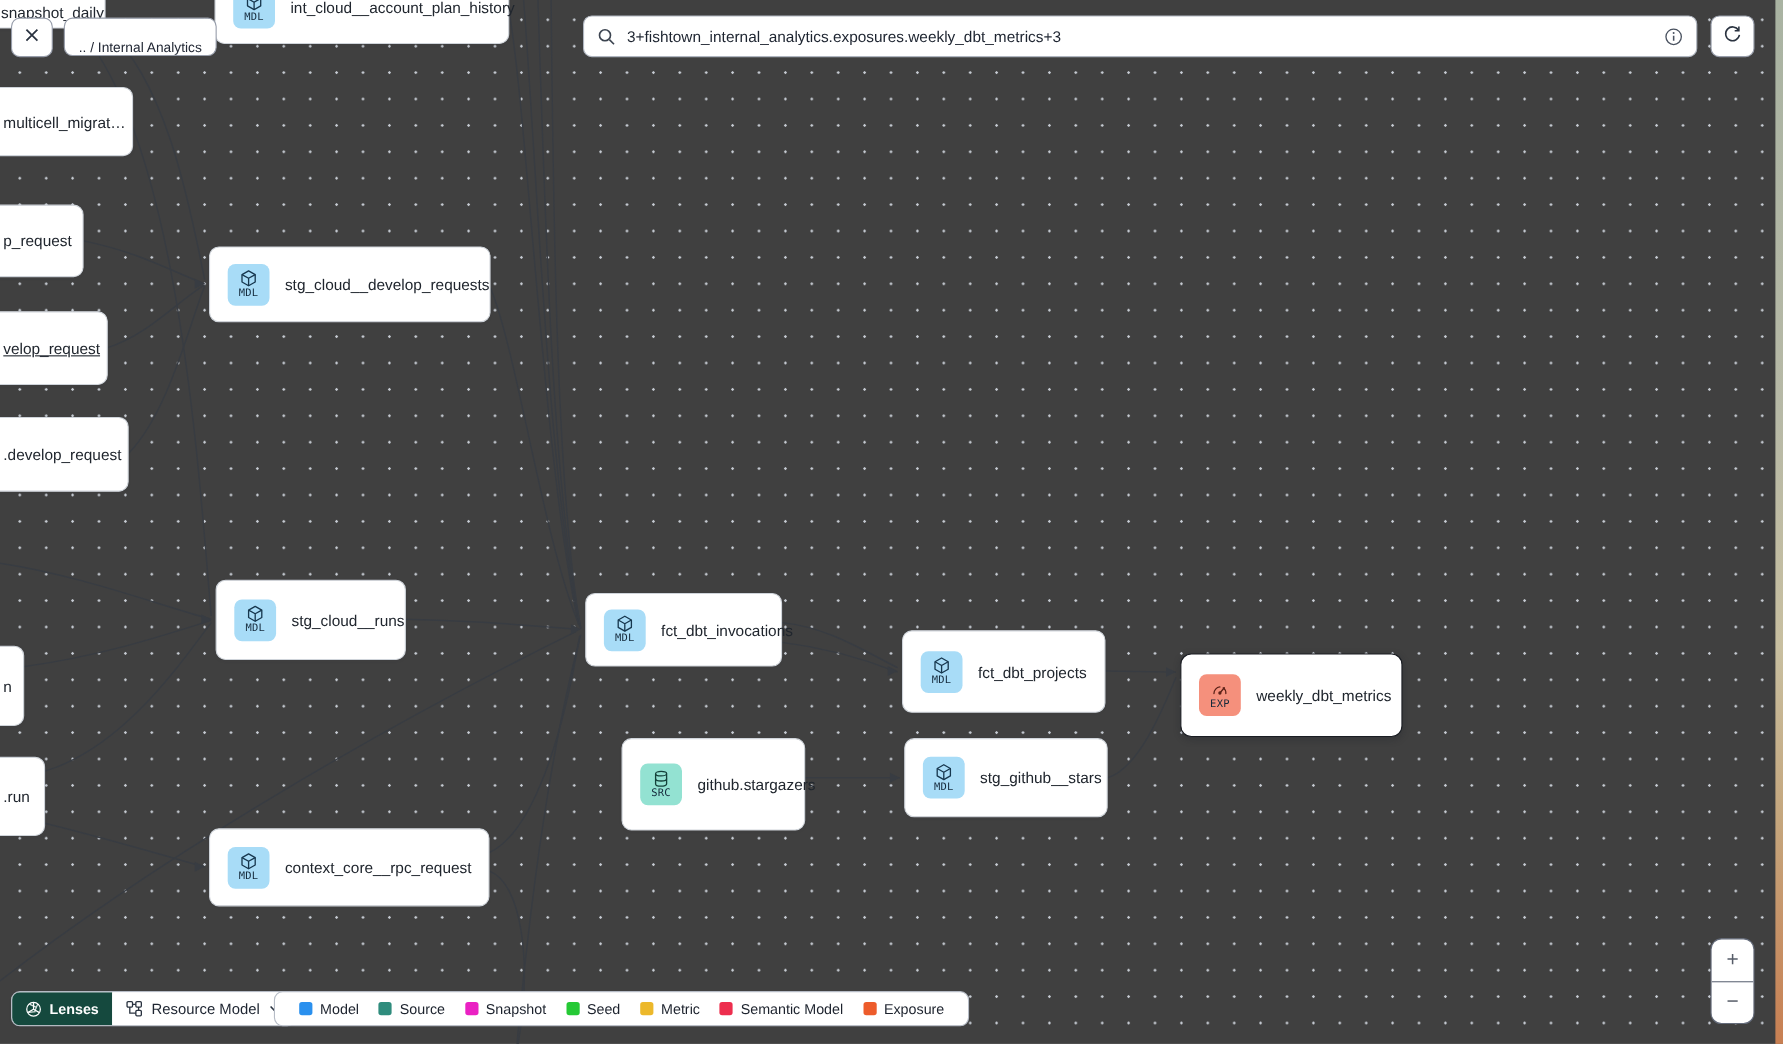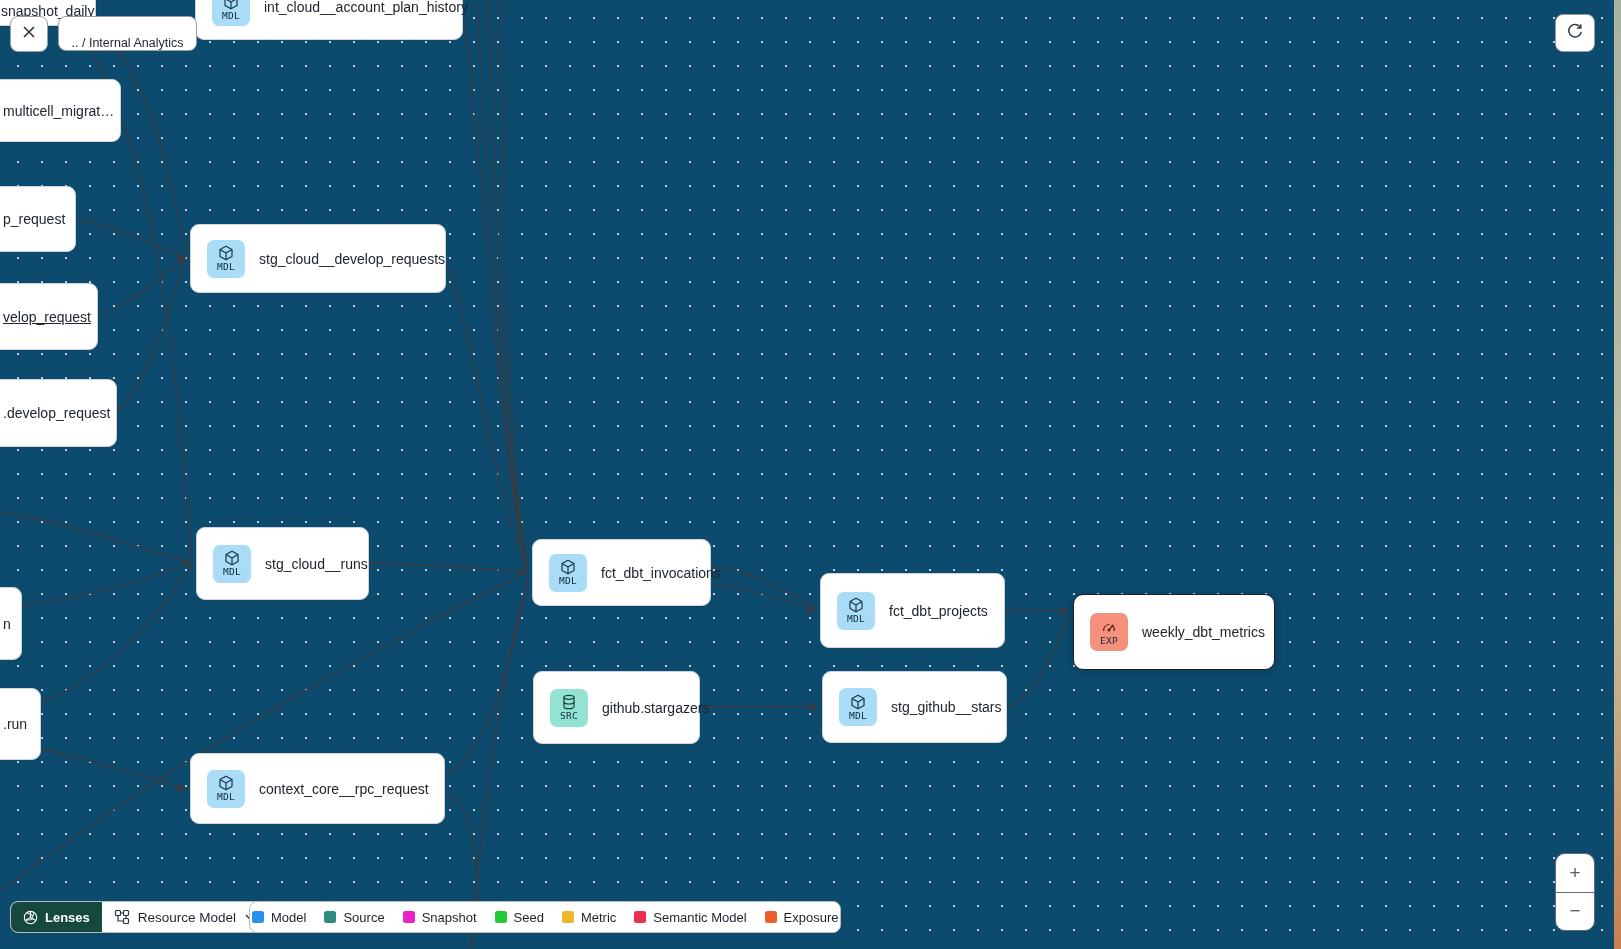--- a/index.html
+++ b/index.html
@@ -1,18 +1,18 @@
 <!DOCTYPE html>
 <html><head>
 <meta charset="utf-8">
 <style>
   * { margin:0; padding:0; box-sizing:border-box; }
   html,body { width:1621px; height:949px; overflow:hidden;
     font-family:"Liberation Sans", sans-serif; }
-  #app { position:relative; width:1621px; height:949px; background:#0c4a6e; overflow:hidden; }
+  #app { position:relative; width:1621px; height:949px; background:#404040; overflow:hidden; }
   #canvas { position:absolute; inset:0;
     background-image:radial-gradient(circle, #c8cdd5 1.1px, transparent 1.3px);
     background-size:24px 24px; background-position:6px 6px; }
   #edges { position:absolute; inset:0; width:100%; height:100%; }
 
   
   .node { position:absolute; background:#ffffff; border:1px solid #cfd4da; border-radius:9px;
     box-shadow:0 1px 2px rgba(40,45,60,.07); display:flex; align-items:center; cursor:pointer; }
   .node .nlabel { font-size:14px; color:#20262e; white-space:nowrap; }
   .node.has-badge { padding-left:68px; }
@@ -43,21 +43,21 @@
 
   
   #lens-group { position:absolute; left:10px; top:901px; height:32px; display:flex;
     border:1px solid #b6bcc6; border-radius:8px; overflow:hidden; background:#fff;
     box-shadow:0 1px 2px rgba(40,45,60,.08); }
   #lenses-btn { display:flex; align-items:center; gap:7px; padding:0 12px;
     background:#15493e; color:#fff; font-size:13px; font-weight:bold; cursor:pointer; }
   #resource-type-btn { display:flex; align-items:center; gap:8px; padding:0 12px;
     font-size:13.5px; color:#1d2430; cursor:pointer; background:#fff; }
   #legend { position:absolute; left:249px; top:901px; height:32px; display:flex;
-    align-items:center; gap:18px; padding:0 2px; background:#fff;
+    align-items:center; gap:18px; padding:0 22px; background:#fff;
     border:1px solid #b6bcc6; border-radius:8px; }
   .legend-item { display:flex; align-items:center; gap:7px; font-size:13px; color:#1c222d; }
   .swatch { width:12px; height:12px; border-radius:2.5px; }
 
   
   #zoom-ctl { position:absolute; left:1555px; top:853px; width:40px; height:78px;
     background:#fff; border:1px solid #646b7a; border-radius:10px; overflow:hidden;
     display:flex; flex-direction:column; }
   #zoom-ctl .zbtn { flex:1; display:flex; align-items:center; justify-content:center;
     font-size:19px; color:#565c68; cursor:pointer; }
@@ -169,21 +169,21 @@
         <div class="node has-badge" style="left: 532px; top: 539px; width: 179px; height: 67px;">
           <div class="badge" style="background: rgb(168, 220, 247);">
             <svg width="16" height="16" viewBox="0 0 16 16" fill="none" stroke="#17374e" stroke-width="1.2" stroke-linejoin="round">
               <path d="M8 1.2 L14 4.6 L14 11.4 L8 14.8 L2 11.4 L2 4.6 Z"></path>
               <path d="M2 4.6 L8 8 L14 4.6 M8 8 L8 14.8"></path>
             </svg>
             <span class="btxt">MDL</span>
           </div>
           <span class="nlabel">fct_dbt_invocations</span>
         </div>
-        <div class="node has-badge" style="left: 533px; top: 671px; width: 167px; height: 73px;">
+        <div class="node has-badge" style="left: 565px; top: 671px; width: 167px; height: 84px;">
           <div class="badge" style="background: rgb(147, 226, 210);">
             <svg width="16" height="16" viewBox="0 0 16 16" fill="none" stroke="#14413a" stroke-width="1.2">
               <ellipse cx="8" cy="3.3" rx="5" ry="2"></ellipse>
               <path d="M3 3.3 L3 12.7 M13 3.3 L13 12.7"></path>
               <path d="M3 8 A 5 2 0 0 0 13 8"></path>
               <path d="M3 12.7 A 5 2 0 0 0 13 12.7"></path>
             </svg>
             <span class="btxt">SRC</span>
           </div>
           <span class="nlabel">github.stargazers</span>
@@ -229,20 +229,36 @@
     <span>
       <svg width="16" height="16" viewBox="0 0 16 16">
           <path d="M3 3 L13 13 M13 3 L3 13" stroke="#2a3340" stroke-width="1.6" fill="none"></path>
         </svg>
     </span>
   </div>
   <div id="breadcrumb" class="btn">
     <span>.. / Internal Analytics</span>
   </div>
 
+  <div id="searchbar">
+    <span style="display:flex;">
+      <svg width="17" height="17" viewBox="0 0 17 17">
+          <circle cx="7" cy="7" r="5" stroke="#3c4450" stroke-width="1.5" fill="none"></circle>
+          <path d="M11 11 L15.2 15.2" stroke="#3c4450" stroke-width="1.5"></path>
+        </svg>
+    </span>
+    <input id="search-input" type="text" value="3+fishtown_internal_analytics.exposures.weekly_dbt_metrics+3" style="">
+    <span style="display:flex; cursor:pointer;">
+      <svg width="17" height="17" viewBox="0 0 17 17">
+          <circle cx="8.5" cy="8.5" r="7" stroke="#4a5260" stroke-width="1.2" fill="none"></circle>
+          <path d="M8.5 7.5 L8.5 12" stroke="#4a5260" stroke-width="1.4"></path>
+          <circle cx="8.5" cy="4.9" r="0.9" fill="#4a5260"></circle>
+        </svg>
+    </span>
+  </div>
 
   <div id="refresh-btn" class="btn">
     <span>
       <svg width="18" height="18" viewBox="0 0 18 18" fill="none">
         <path d="M14.5 5.5 A6.3 6.3 0 1 0 15.3 9.8" stroke="#2a3340" stroke-width="1.4"></path>
         <path d="M14.8 2.2 L14.8 6 L11 6" stroke="#2a3340" stroke-width="1.4" fill="none"></path>
       </svg>
     </span>
   </div>
 

